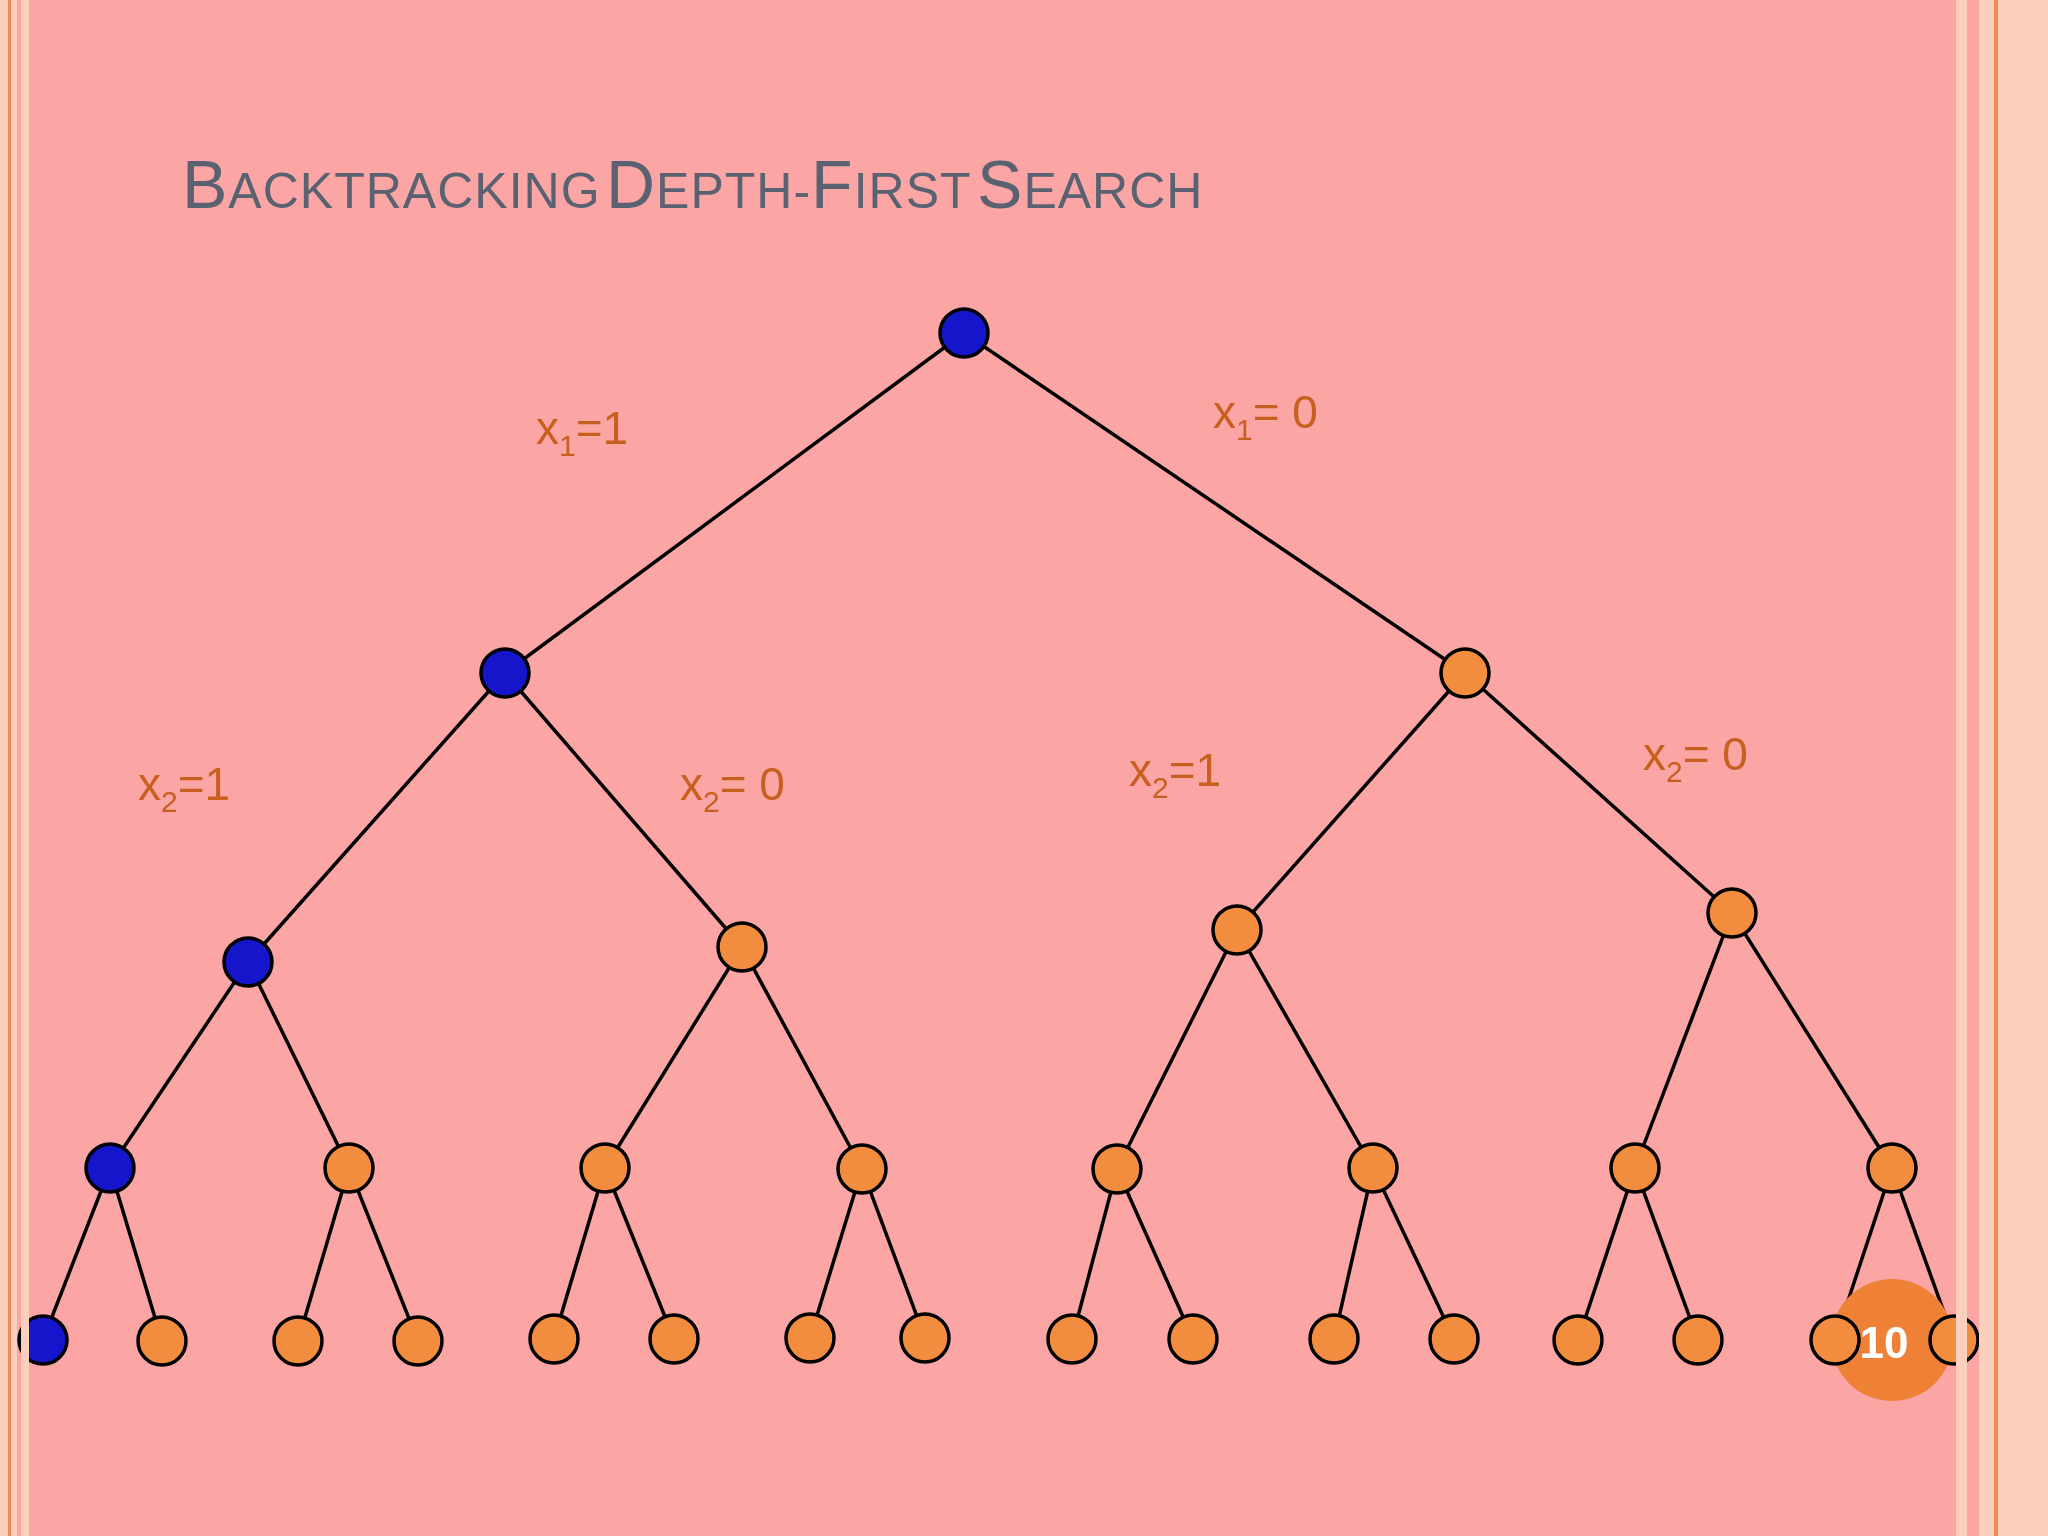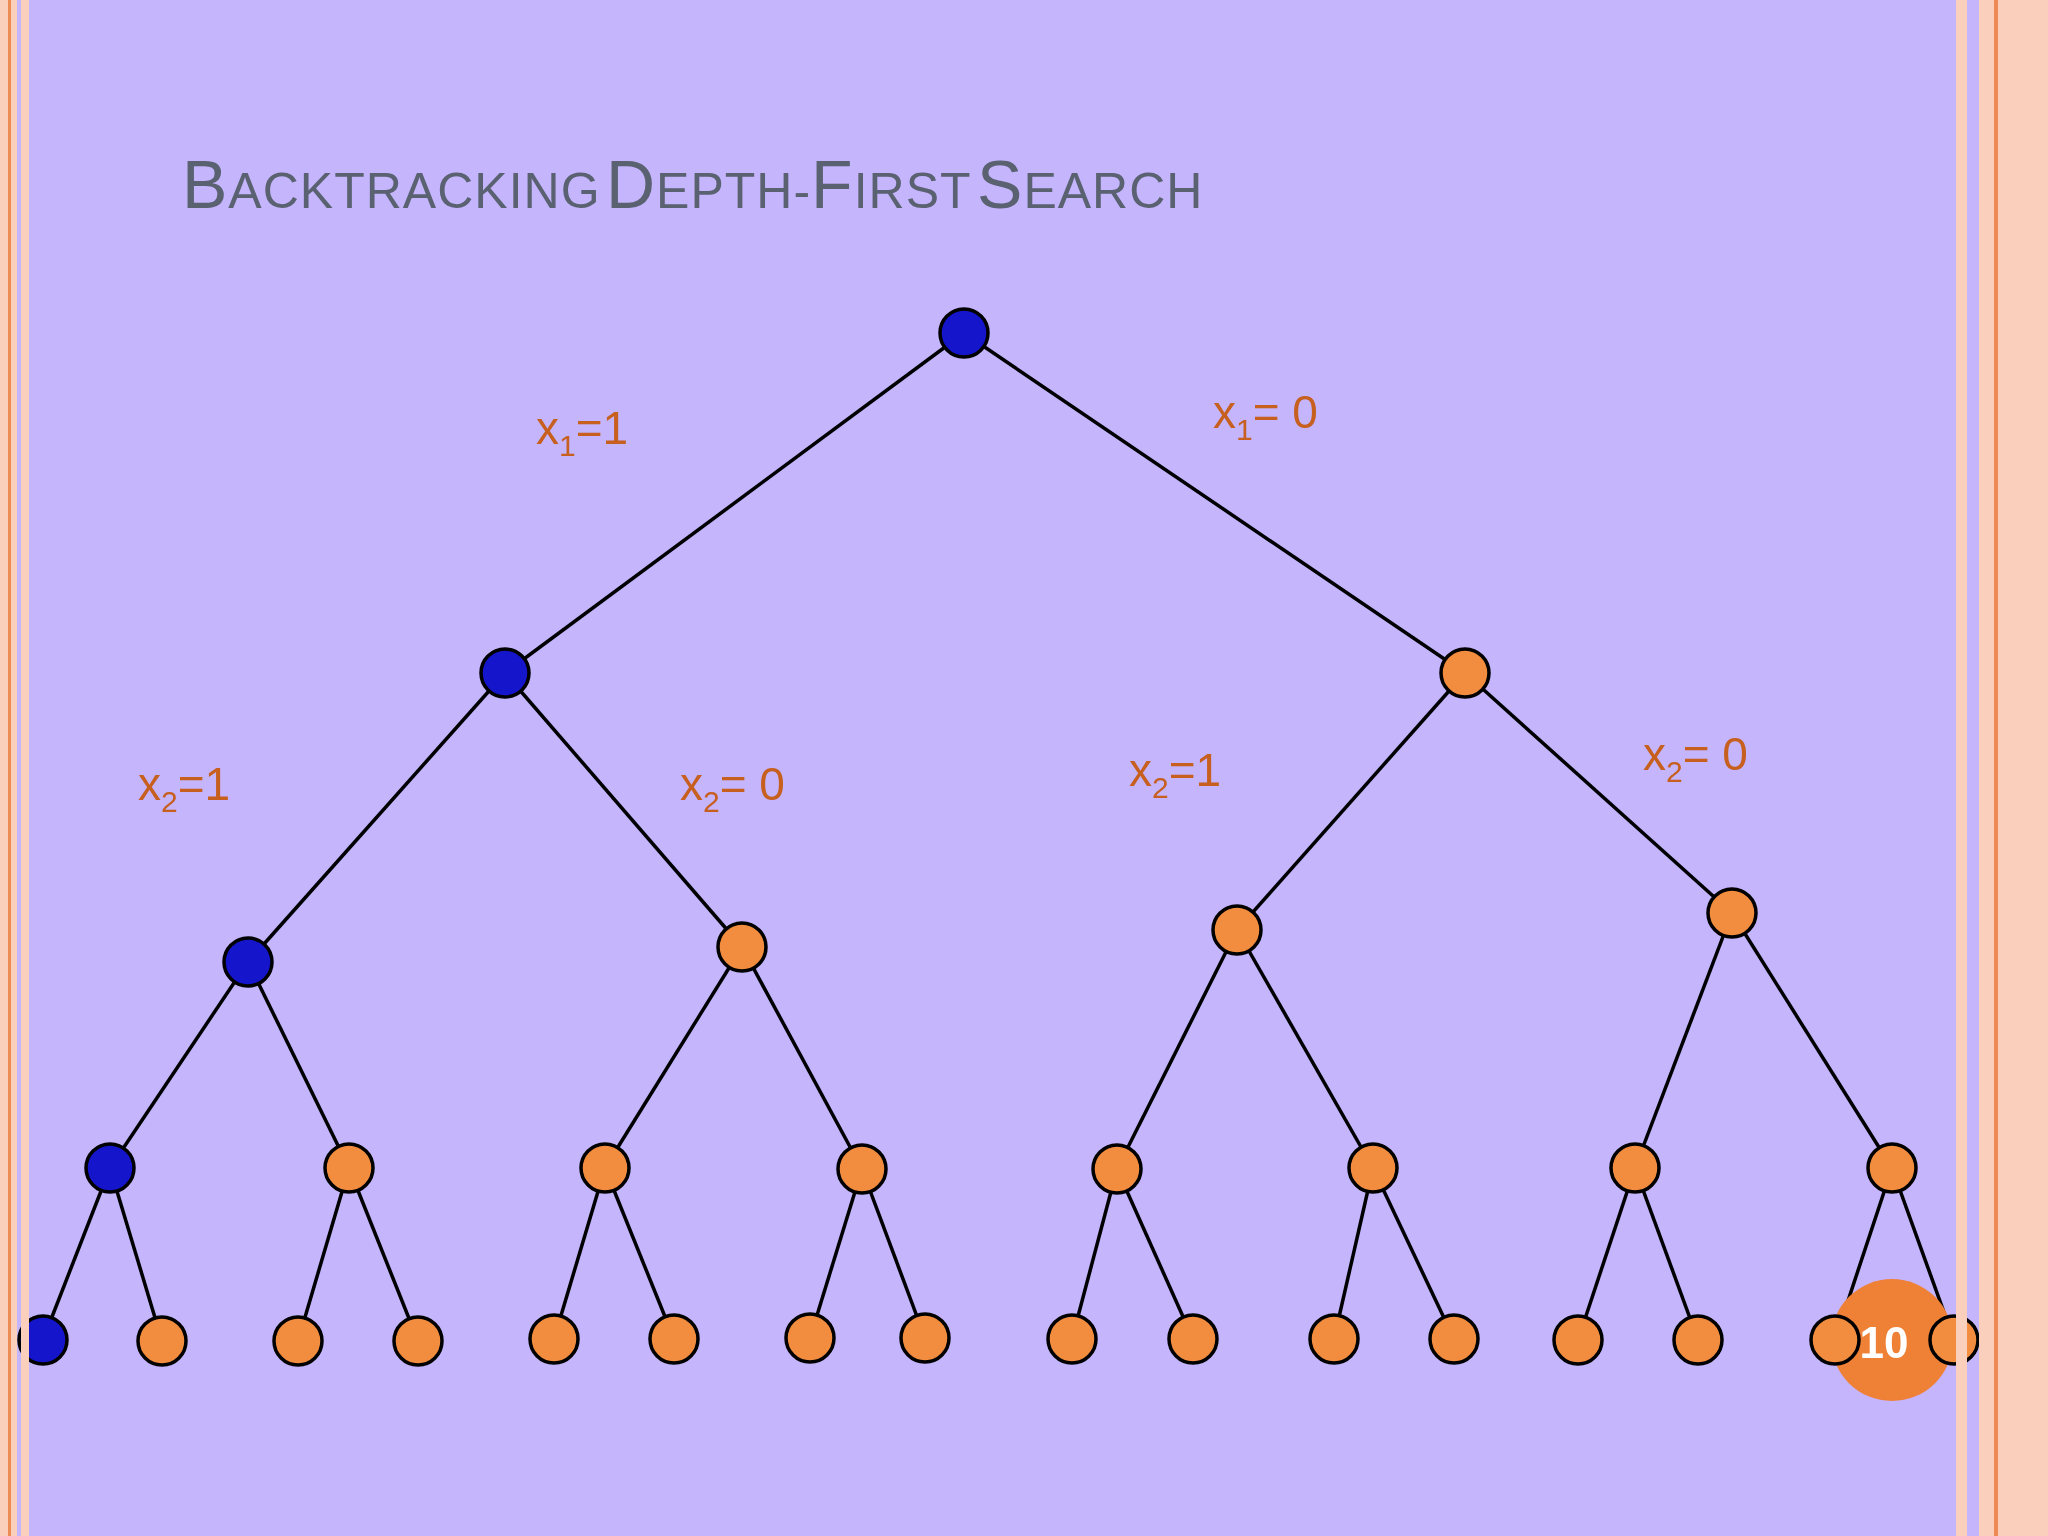--- a/index.html
+++ b/index.html
@@ -1,20 +1,20 @@
 <!DOCTYPE html>
 <html><head>
 <meta charset="utf-8">
 <style>
   html,body{margin:0;padding:0;background:#ffffff;}
   .stage{
     position:relative;
     width:2048px;height:1536px;
     overflow:hidden;
-    background:#c4b5fd;
+    background:#fca5a5;
     font-family:"Liberation Sans", sans-serif;
   }
   
   .vstripe{position:absolute;top:0;height:1536px;}
   
   #slide-title{
     position:absolute;
     left:182px;top:148px;
     white-space:nowrap;
     line-height:72px;

